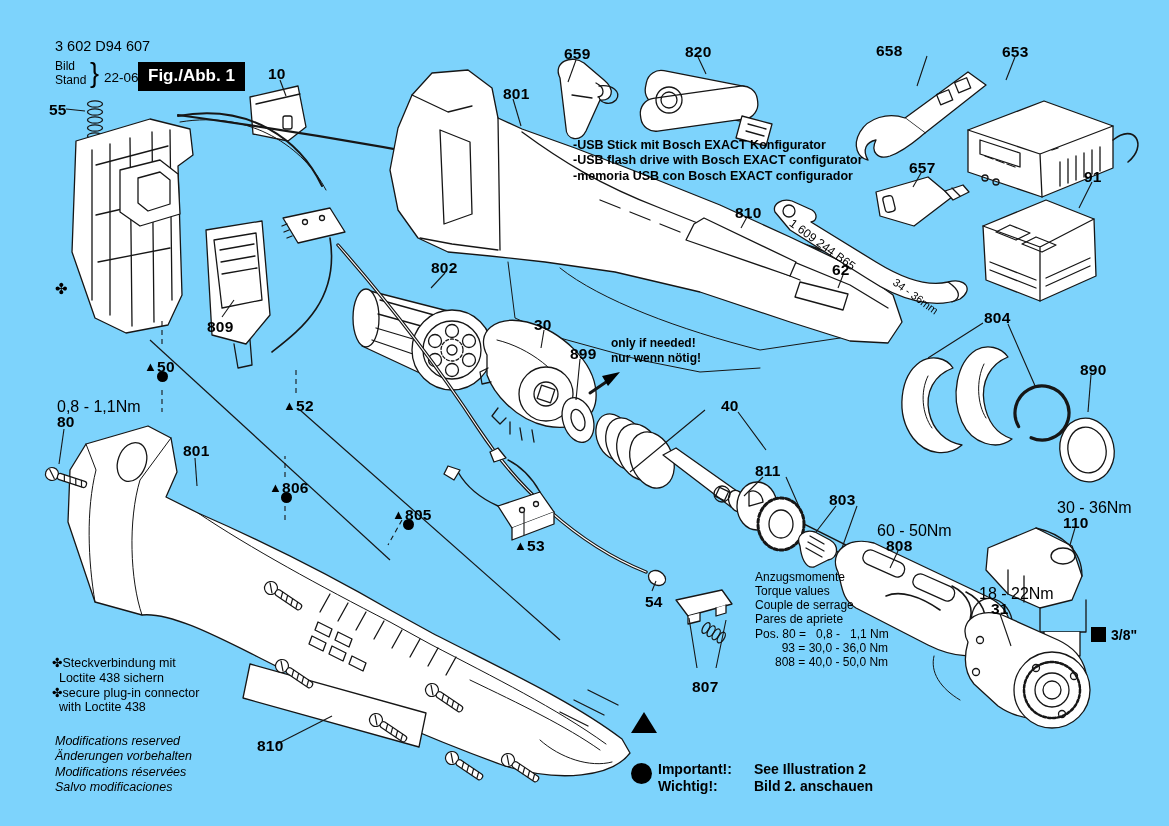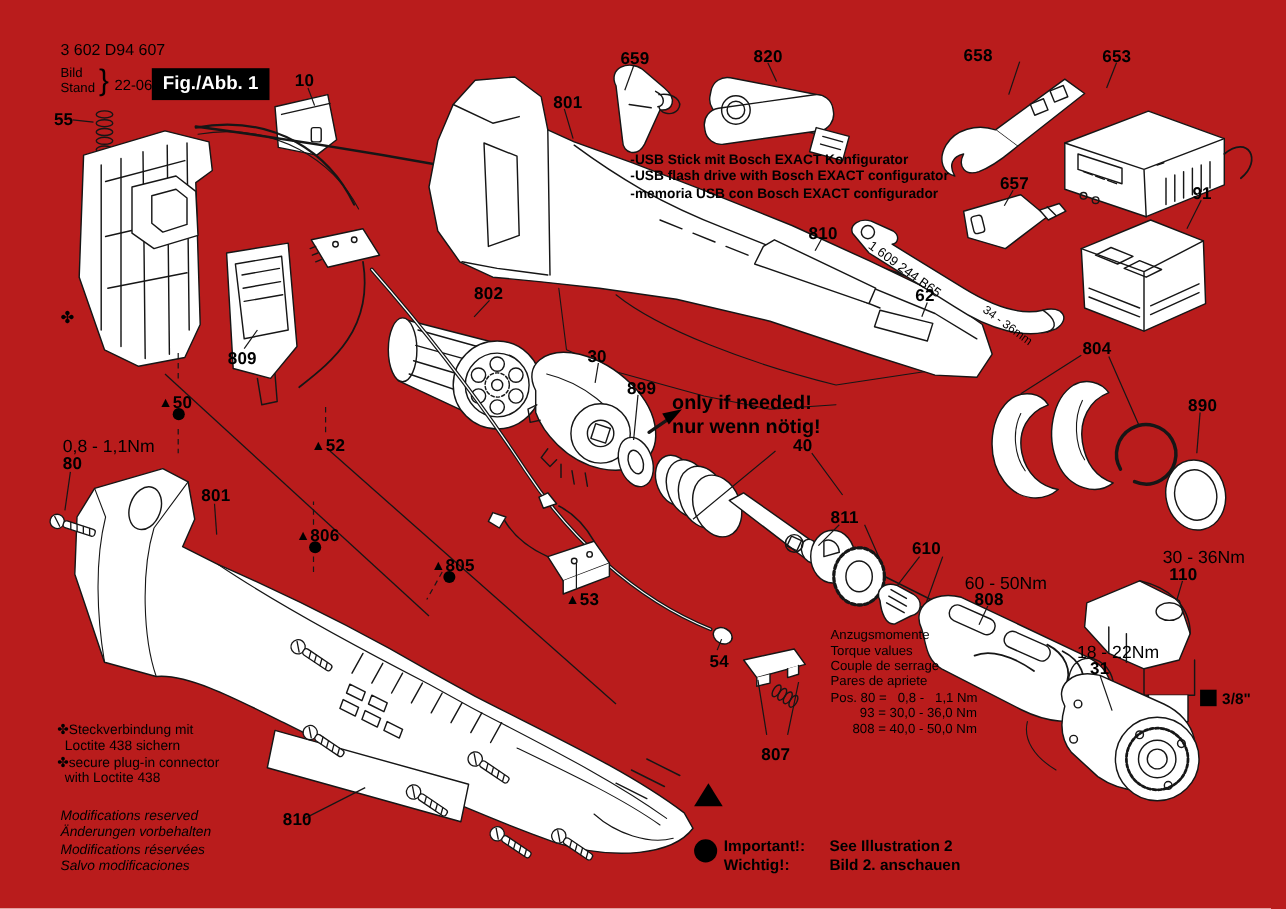--- a/index.html
+++ b/index.html
@@ -1,16 +1,16 @@
 <!DOCTYPE html>
 <html><head>
 <meta charset="utf-8">
 <style>
   html,body{margin:0;padding:0;background:#fff;}
-  .stage{position:relative;width:1169px;height:826px;background:#b91c1c;
+  .stage{position:relative;width:1169px;height:826px;background:#7dd3fc;
          font-family:"Liberation Sans",sans-serif;color:#000;overflow:hidden;}
   svg.art{position:absolute;left:0;top:0;}
   .lbl{position:absolute;font-weight:bold;font-size:15.5px;line-height:1;white-space:nowrap;letter-spacing:.2px;}
   .lbl .tri{font-size:13px;vertical-align:1px;}
   .torq{position:absolute;font-size:16px;line-height:1;white-space:nowrap;}
   .dot{position:absolute;width:11px;height:11px;border-radius:50%;background:#000;}
   .note{position:absolute;font-size:12.5px;font-weight:bold;line-height:1.22;white-space:pre;}
   .hdr-num{position:absolute;left:55px;top:38px;font-size:14.5px;}
   .issue{position:absolute;left:55px;top:60px;font-size:12px;line-height:1.15;}
   .brace{position:absolute;left:90px;top:58px;font-size:27px;font-weight:normal;}
@@ -330,40 +330,40 @@
   <div class="lbl" style="left:534px;top:317px"><span>30</span></div>
   <div class="lbl" style="left:570px;top:346px"><span>899</span></div>
   <div class="lbl" style="left:984px;top:310px"><span>804</span></div>
   <div class="lbl" style="left:1080px;top:362px"><span>890</span></div>
   <div class="lbl" style="left:283px;top:398px"><span class="tri">▲</span><span>52</span></div>
   <div class="torq" style="left:57px;top:399px">0,8 - 1,1Nm</div>
   <div class="lbl" style="left:57px;top:414px"><span>80</span></div>
   <div class="lbl" style="left:183px;top:443px"><span>801</span></div>
   <div class="lbl" style="left:721px;top:398px"><span>40</span></div>
   <div class="lbl" style="left:755px;top:463px"><span>811</span></div>
-  <div class="lbl" style="left:829px;top:492px"><span>610</span></div>
+  <div class="lbl" style="left:829px;top:492px"><span>803</span></div>
   <div class="lbl" style="left:269px;top:480px"><span class="tri">▲</span><span>806</span></div>
   <div class="dot" style="left:281px;top:492px"></div>
   <div class="lbl" style="left:392px;top:507px"><span class="tri">▲</span><span>805</span></div>
   <div class="dot" style="left:403px;top:519px"></div>
   <div class="lbl" style="left:514px;top:538px"><span class="tri">▲</span><span>53</span></div>
   <div class="torq" style="left:877px;top:523px">60 - 50Nm</div>
   <div class="lbl" style="left:886px;top:538px"><span>808</span></div>
   <div class="torq" style="left:1057px;top:500px">30 - 36Nm</div>
   <div class="lbl" style="left:1063px;top:515px"><span>110</span></div>
   <div class="lbl" style="left:645px;top:594px"><span>54</span></div>
   <div class="torq" style="left:979px;top:586px">18 - 22Nm</div>
   <div class="lbl" style="left:991px;top:601px"><span>31</span></div>
   <div class="lbl" style="left:692px;top:679px"><span>807</span></div>
   <div class="lbl" style="left:257px;top:738px"><span>810</span></div>
 
   <div class="note" style="left:573px;top:138px">-USB Stick mit Bosch EXACT Konfigurator
 -USB flash drive with Bosch EXACT configurator
 -memoria USB con Bosch EXACT configurador</div>
-  <div class="note" style="left:611px;top:356px;font-size:18px">only if needed!
+  <div class="note" style="left:611px;top:336px;font-size:12px">only if needed!
 nur wenn nötig!</div>
 
   <div class="rot" style="left:795px;top:216px;transform:rotate(36deg)">1 609 244 B65</div>
   <div class="rot" style="left:898px;top:276px;transform:rotate(36deg);font-size:11px">34 - 36mm</div>
 
   <div class="sq" style="left:1091px;top:627px"></div>
   <div class="sqlbl" style="left:1111px;top:627px">3/8"</div>
 
   <div class="clover" style="left:55px;top:280px">✤</div>
 

